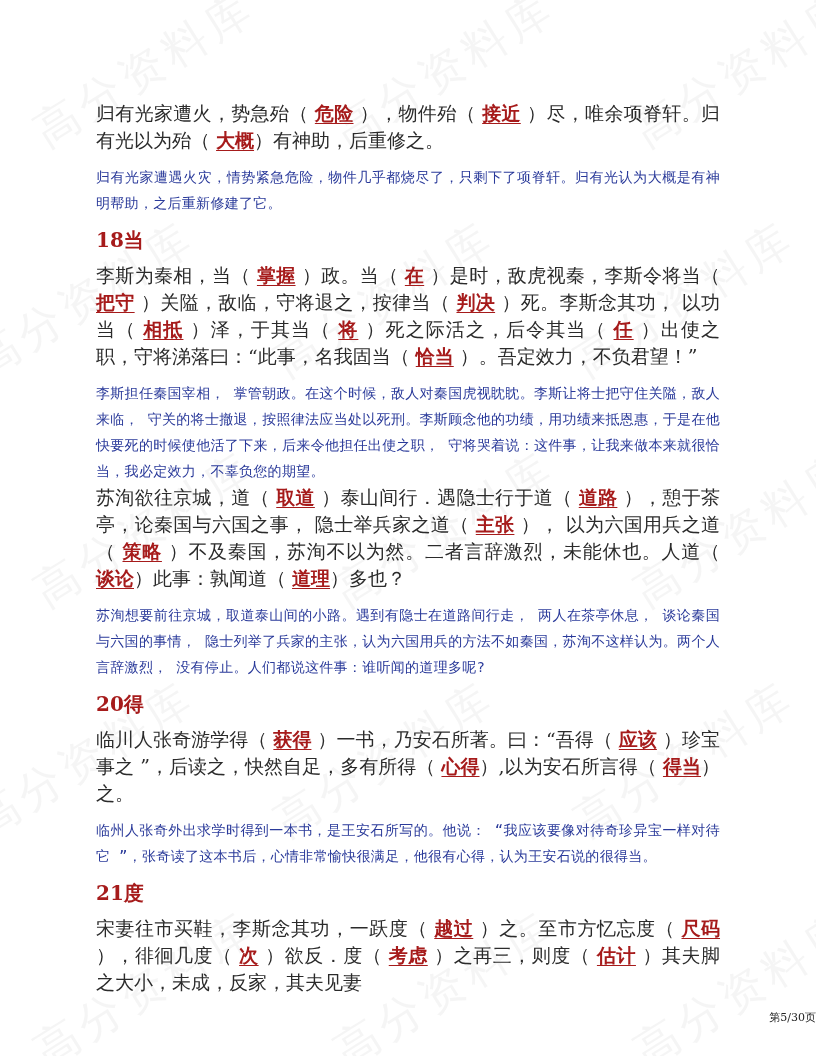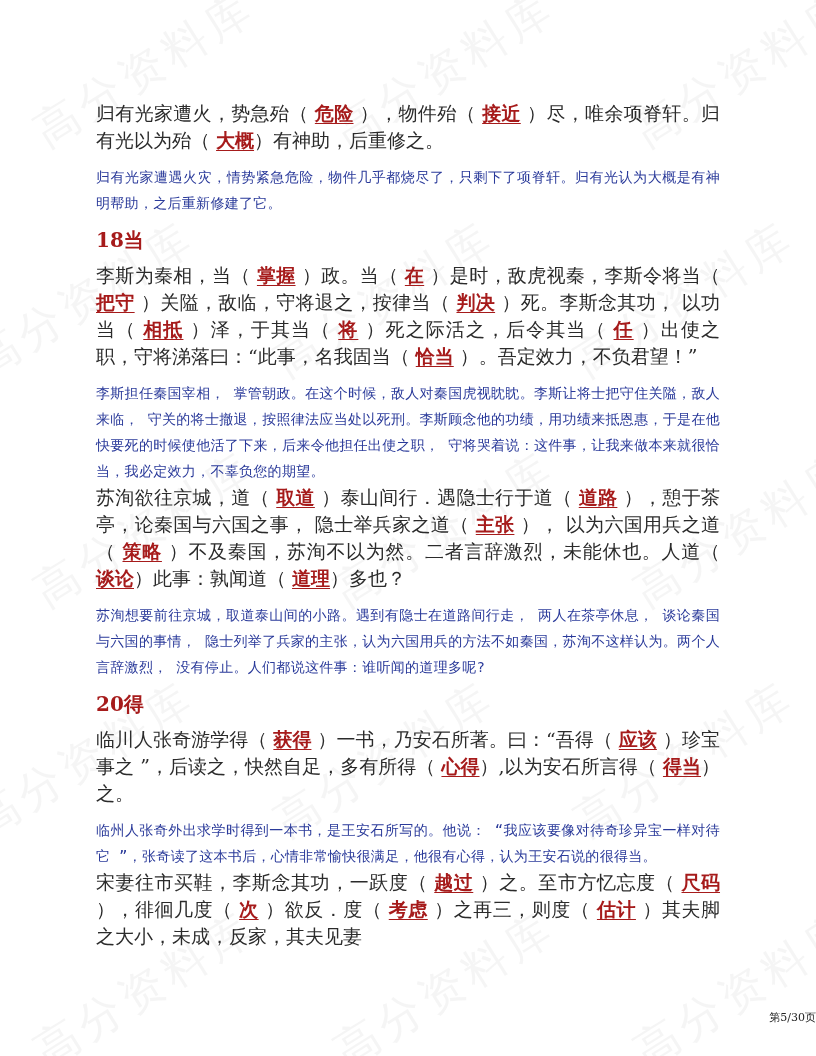--- a/index.html
+++ b/index.html
@@ -55,17 +55,18 @@
     <p class="tr">苏洵想要前往京城，取道泰山间的小路。遇到有隐士在道路间行走， 两人在茶亭休息， 谈论秦国与六国的事情， 隐士列举了兵家的主张，认为六国用兵的方法不如秦国，苏洵不这样认为。两个人言辞激烈， 没有停止。人们都说这件事：谁听闻的道理多呢?</p>
   </div>
 
   <div>
     <div class="h">20得</div>
     <p class="p"><span>临川人张奇游学得（ </span><span class="kw">获得</span><span> ）一书，乃安石所著。曰：“吾得（ </span><span class="kw">应该</span><span> ）珍宝事之 ”，后读之，快然自足，多有所得（ </span><span class="kw">心得</span><span>）,以为安石所言得（ </span><span class="kw">得当</span><span>）之。</span></p>
     <p class="tr">临州人张奇外出求学时得到一本书，是王安石所写的。他说： “我应该要像对待奇珍异宝一样对待它 ”，张奇读了这本书后，心情非常愉快很满足，他很有心得，认为王安石说的很得当。</p>
   </div>
 
   <div>
+    <div class="h">21度</div>
     <p class="p"><span>宋妻往市买鞋，李斯念其功，一跃度（ </span><span class="kw">越过</span><span> ）之。至市方忆忘度（ </span><span class="kw">尺码</span><span> ），徘徊几度（ </span><span class="kw">次</span><span> ）欲反．度（ </span><span class="kw">考虑</span><span> ）之再三，则度（ </span><span class="kw">估计</span><span> ）其夫脚之大小，未成，反家，其夫见妻</span></p>
   </div>
 </div>
 
 <div class="footer">第5/30页</div>
 
 </body></html>

